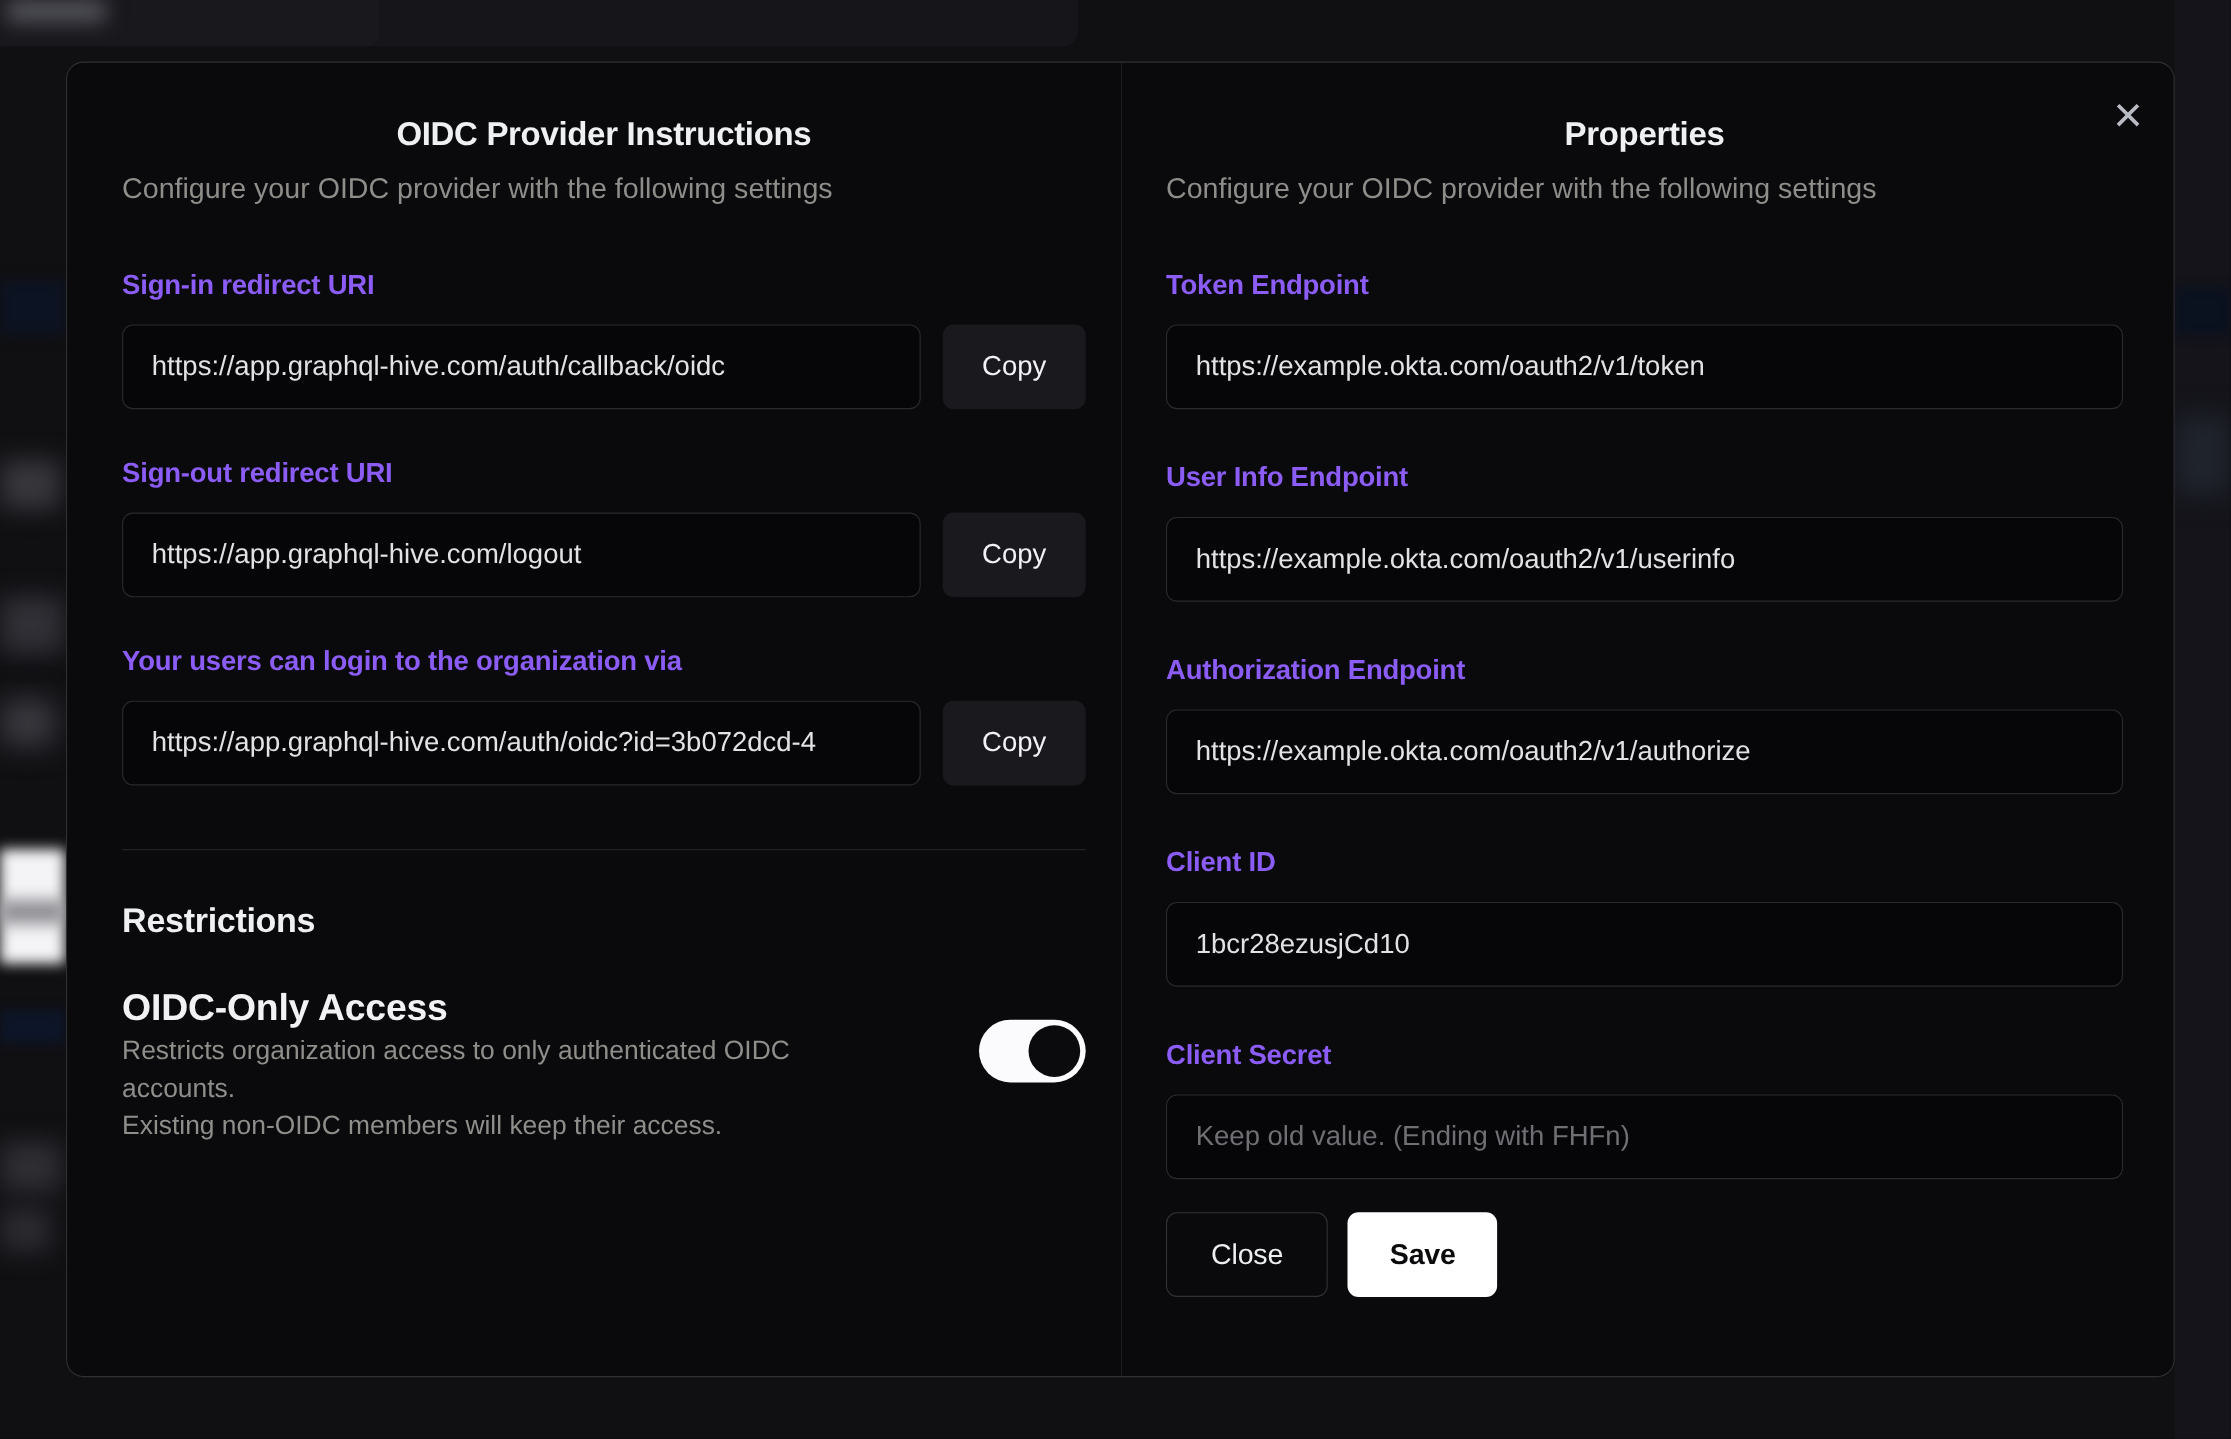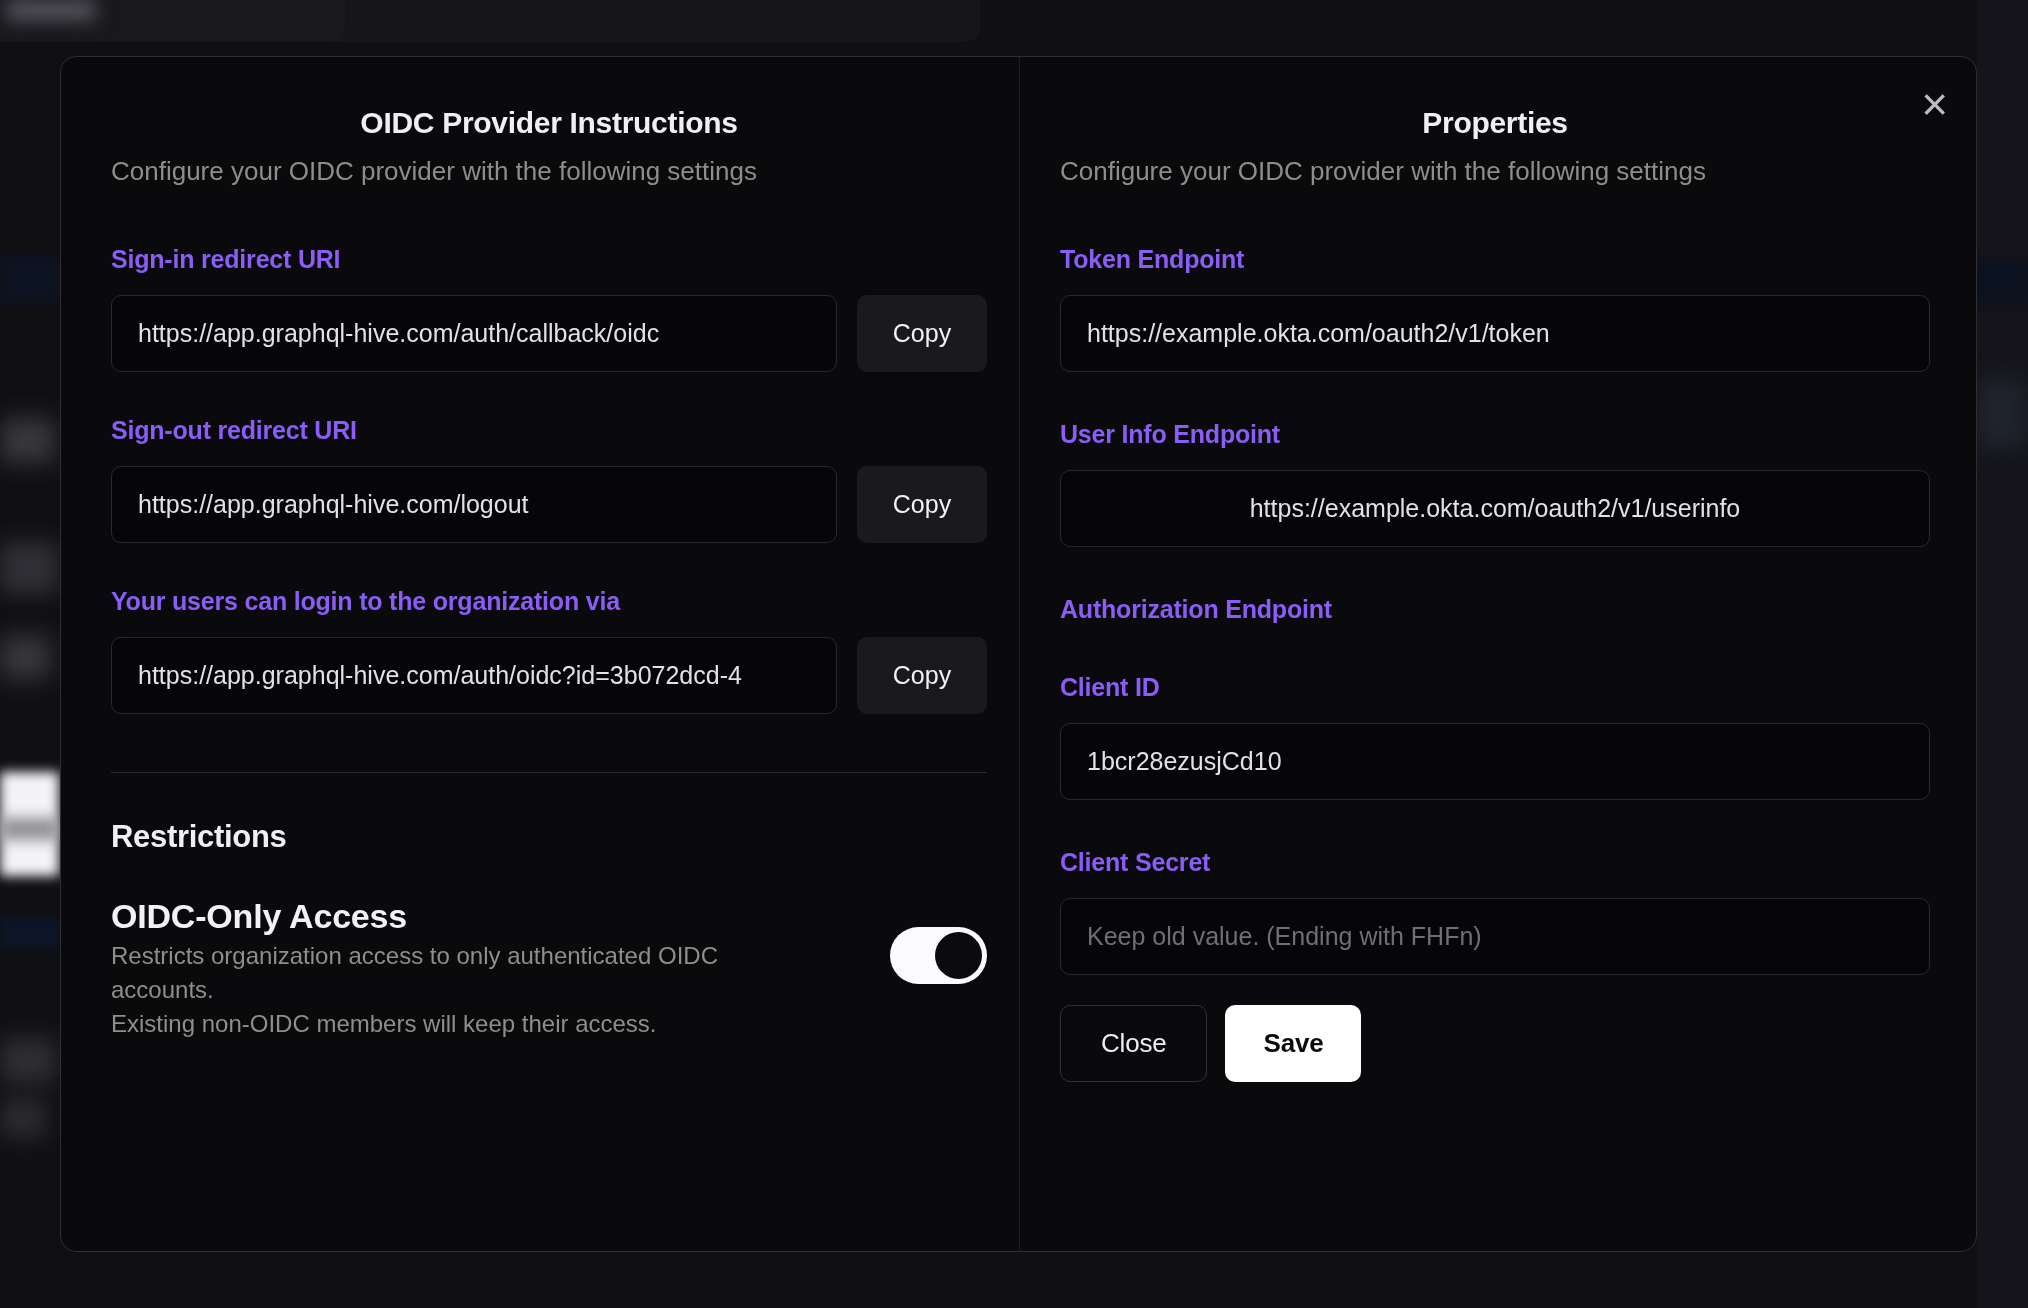--- a/index.html
+++ b/index.html
@@ -177,23 +177,24 @@
   </div>
 
   <div class="pane-right">
     <div class="pane-title">Properties</div>
     <div class="pane-subtitle">Configure your OIDC provider with the following settings</div>
 
     <div class="field-label">Token Endpoint</div>
     <input class="text-input" style="margin-top: 20px;" type="text" value="https://example.okta.com/oauth2/v1/token">
 
     <div class="field-label compact">User Info Endpoint</div>
-    <input class="text-input" style="margin-top: 20px; text-align: center;" type="text" value="https://example.okta.com/oauth2/v1/userinfo">
+    <input class="text-input" style="margin-top: 20px;" type="text" value="https://example.okta.com/oauth2/v1/userinfo">
 
     <div class="field-label compact">Authorization Endpoint</div>
+    <input class="text-input" style="margin-top: 20px;" type="text" value="https://example.okta.com/oauth2/v1/authorize">
 
     <div class="field-label compact">Client ID</div>
     <input class="text-input" style="margin-top: 20px;" type="text" value="1bcr28ezusjCd10">
 
     <div class="field-label compact">Client Secret</div>
     <input class="text-input" style="margin-top: 20px;" type="text" placeholder="Keep old value. (Ending with FHFn)">
 
     <div class="actions">
       <button class="btn btn-close">Close</button>
       <button class="btn btn-save">Save</button>

